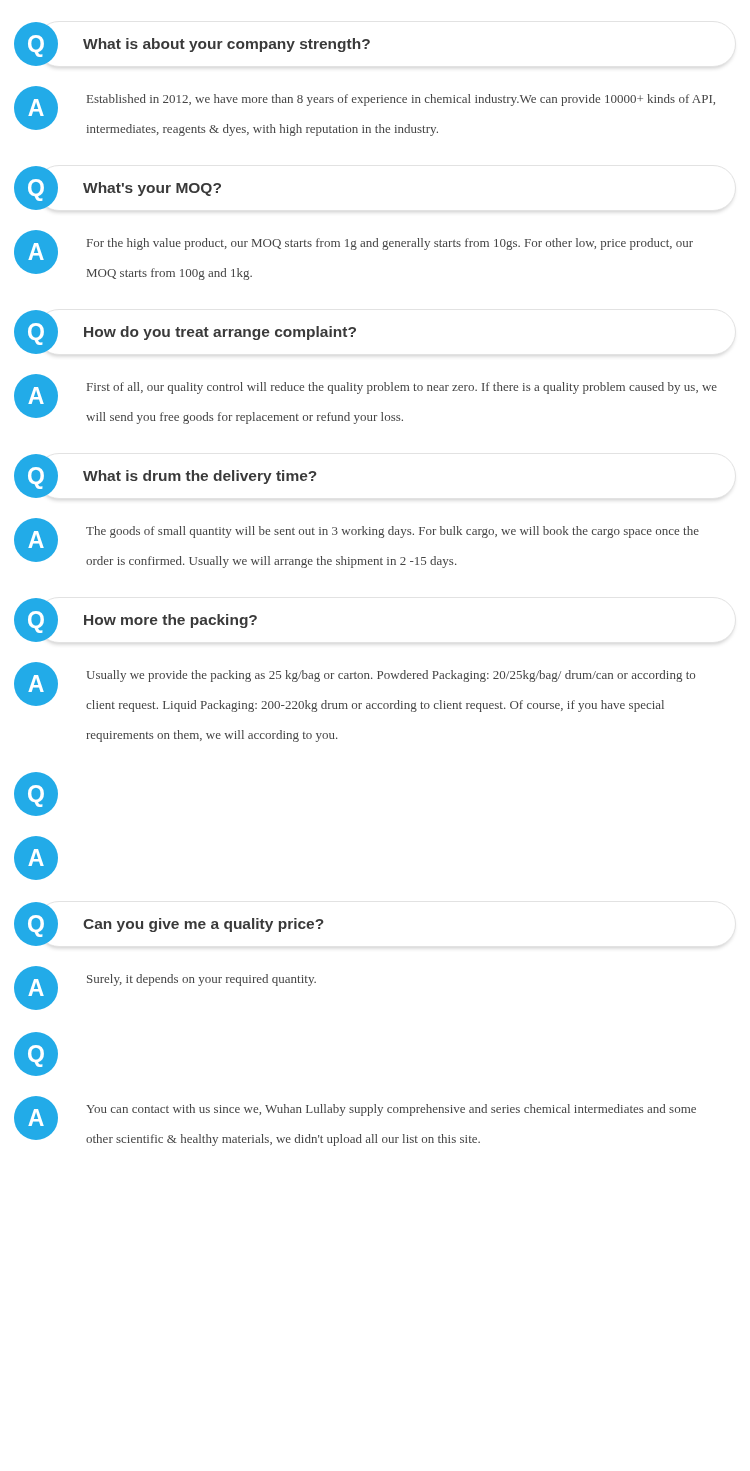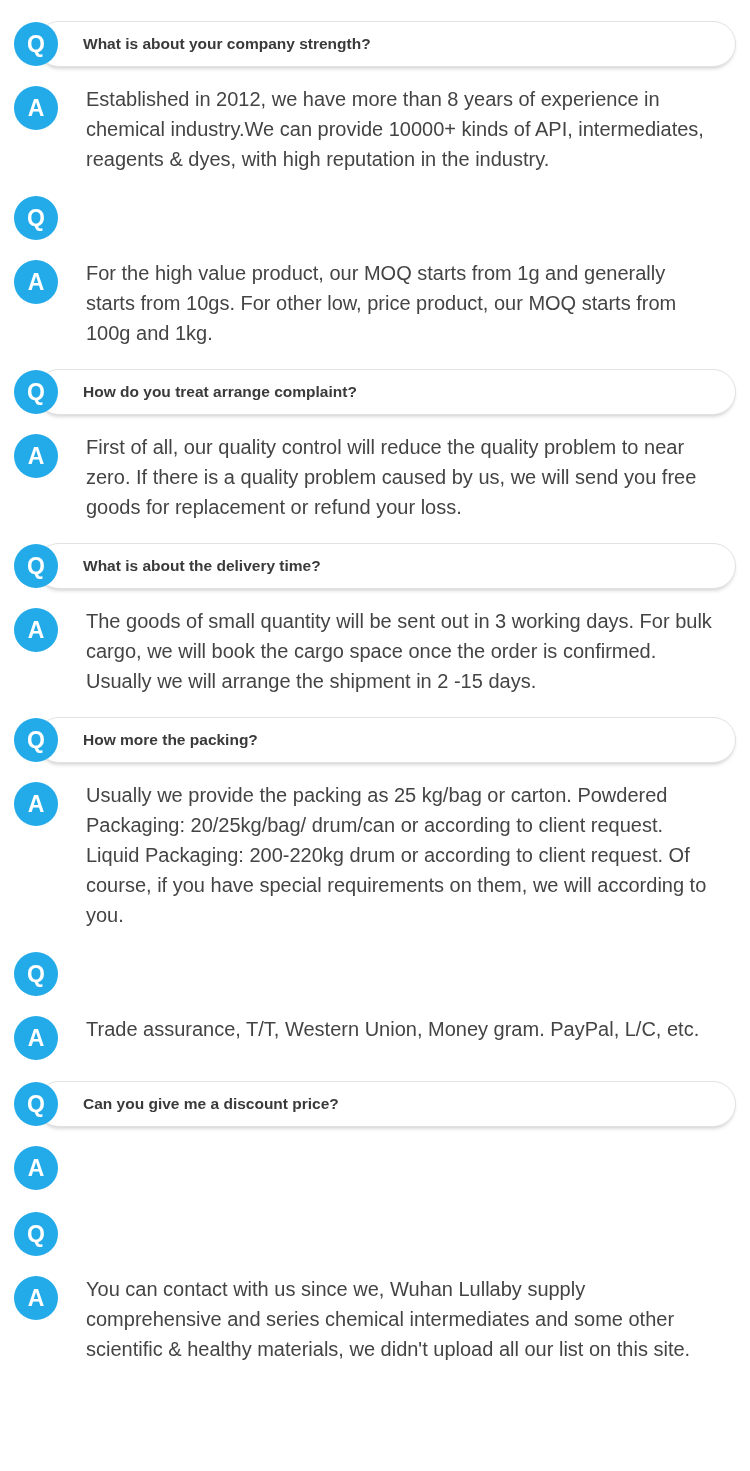--- a/index.html
+++ b/index.html
@@ -70,23 +70,24 @@
     align-items: flex-start;
     margin-bottom: 18px;
   }
   .a-badge {
     margin-top: 2px;
   }
   .a-text {
     flex: 1 1 auto;
     padding-left: 28px;
     padding-right: 18px;
-    font-size: 20px;
+    font-size: 13px;
     line-height: 30px;
     color: #444444;
+    font-family: Liberation Serif, serif;
   }
 </style>
 </head>
 <body>
 
 <div class="faq-wrap">
 
   <div class="faq-item">
     <div class="q-row">
       <div class="badge">Q</div>
@@ -96,20 +97,23 @@
     </div>
     <div class="a-row">
       <div class="badge a-badge">A</div>
       <div class="a-text">Established in 2012, we have more than 8 years of experience in chemical industry.We can provide 10000+ kinds of API, intermediates, reagents &amp; dyes, with high reputation in the industry.</div>
     </div>
   </div>
 
   <div class="faq-item">
     <div class="q-row">
       <div class="badge">Q</div>
+      <div class="q-bubble">
+        <span class="q-text">What's your MOQ?</span>
+      </div>
     </div>
     <div class="a-row">
       <div class="badge a-badge">A</div>
       <div class="a-text">For the high value product, our MOQ starts from 1g and generally starts from 10gs. For other low, price product, our MOQ starts from 100g and 1kg.</div>
     </div>
   </div>
 
   <div class="faq-item">
     <div class="q-row">
       <div class="badge">Q</div>
@@ -120,21 +124,21 @@
     <div class="a-row">
       <div class="badge a-badge">A</div>
       <div class="a-text">First of all, our quality control will reduce the quality problem to near zero. If there is a quality problem caused by us, we will send you free goods for replacement or refund your loss.</div>
     </div>
   </div>
 
   <div class="faq-item">
     <div class="q-row">
       <div class="badge">Q</div>
       <div class="q-bubble">
-        <span class="q-text">What is about the delivery time?</span>
+        <span class="q-text">What is drum the delivery time?</span>
       </div>
     </div>
     <div class="a-row">
       <div class="badge a-badge">A</div>
       <div class="a-text">The goods of small quantity will be sent out in 3 working days. For bulk cargo, we will book the cargo space once the order is confirmed. Usually we will arrange the shipment in 2 -15 days.</div>
     </div>
   </div>
 
   <div class="faq-item">
     <div class="q-row">
@@ -148,33 +152,33 @@
       <div class="a-text">Usually we provide the packing as 25 kg/bag or carton. Powdered Packaging: 20/25kg/bag/ drum/can or according to client request. Liquid Packaging: 200-220kg drum or according to client request. Of course, if you have special requirements on them, we will according to you.</div>
     </div>
   </div>
 
   <div class="faq-item">
     <div class="q-row">
       <div class="badge">Q</div>
     </div>
     <div class="a-row">
       <div class="badge a-badge">A</div>
-      <div class="a-text">Trade assurance, T/T, Western Union, Money gram. PayPal, L/C, etc.</div>
     </div>
   </div>
 
   <div class="faq-item">
     <div class="q-row">
       <div class="badge">Q</div>
       <div class="q-bubble">
-        <span class="q-text">Can you give me a discount price?</span>
+        <span class="q-text">Can you give me a quality price?</span>
       </div>
     </div>
     <div class="a-row">
       <div class="badge a-badge">A</div>
+      <div class="a-text">Surely, it depends on your required quantity.</div>
     </div>
   </div>
 
   <div class="faq-item">
     <div class="q-row">
       <div class="badge">Q</div>
     </div>
     <div class="a-row">
       <div class="badge a-badge">A</div>
       <div class="a-text">You can contact with us since we, Wuhan Lullaby supply comprehensive and series chemical intermediates and some other scientific &amp; healthy materials, we didn't upload all our list on this site.</div>

